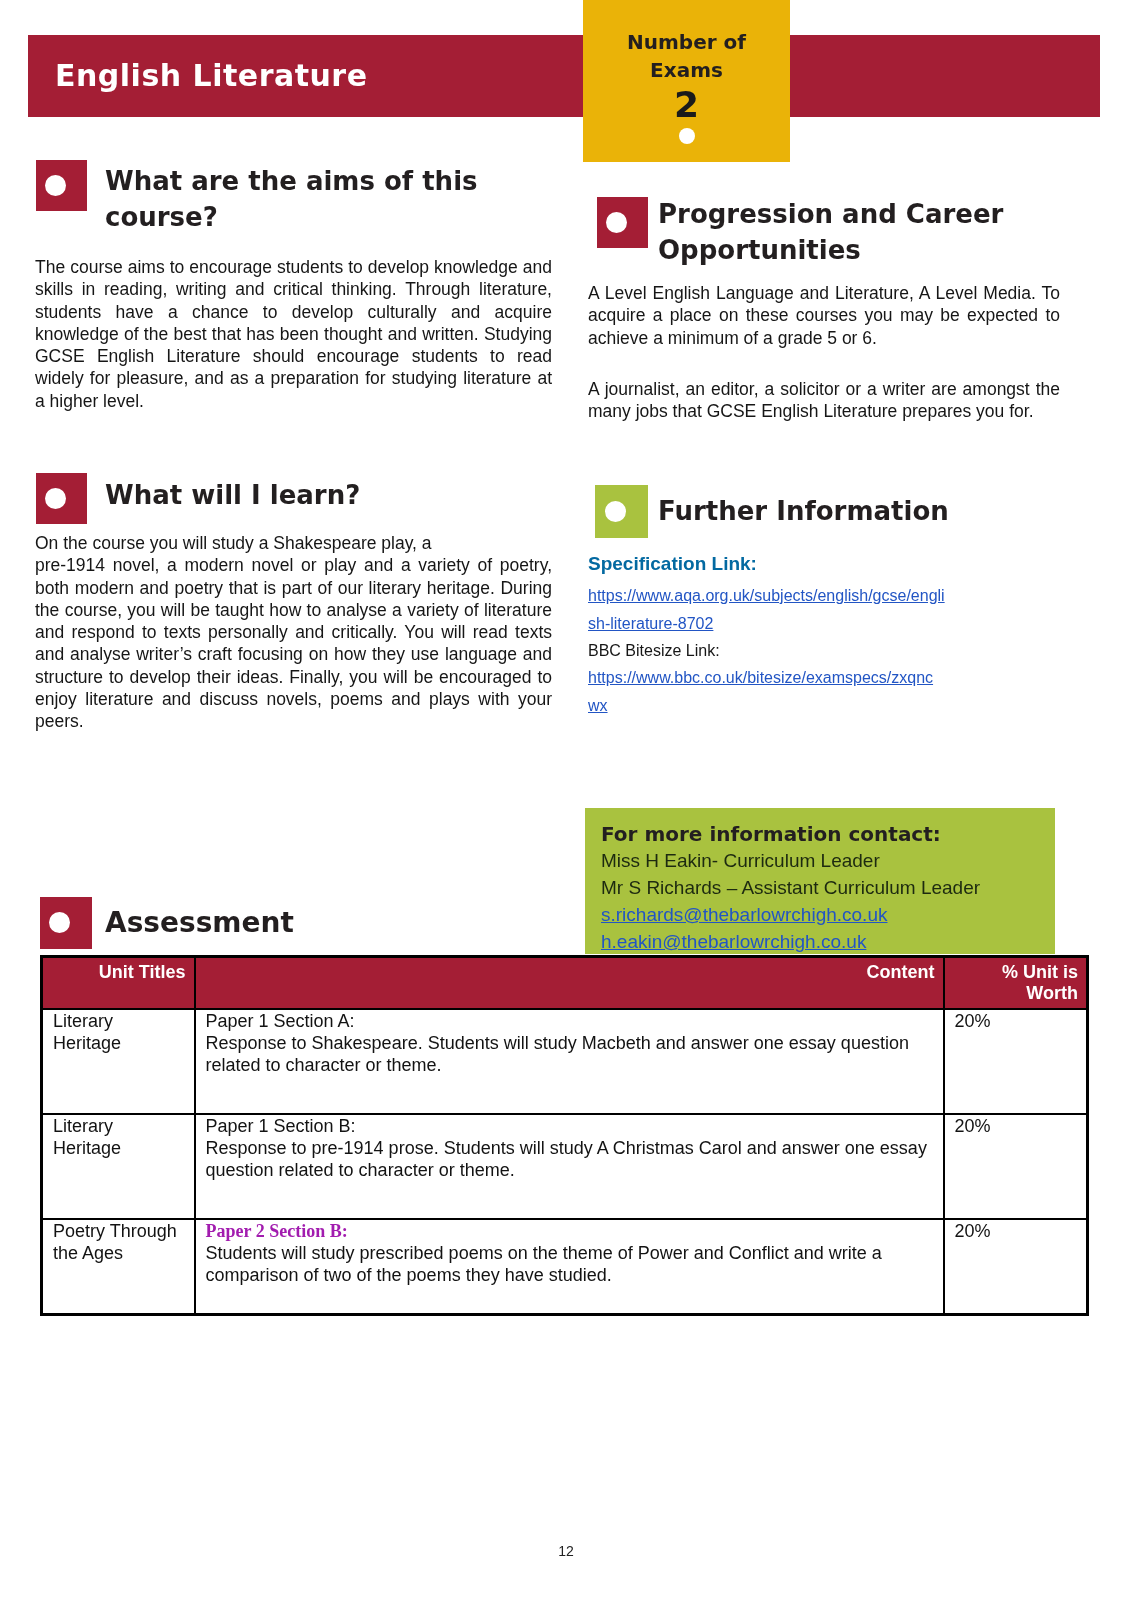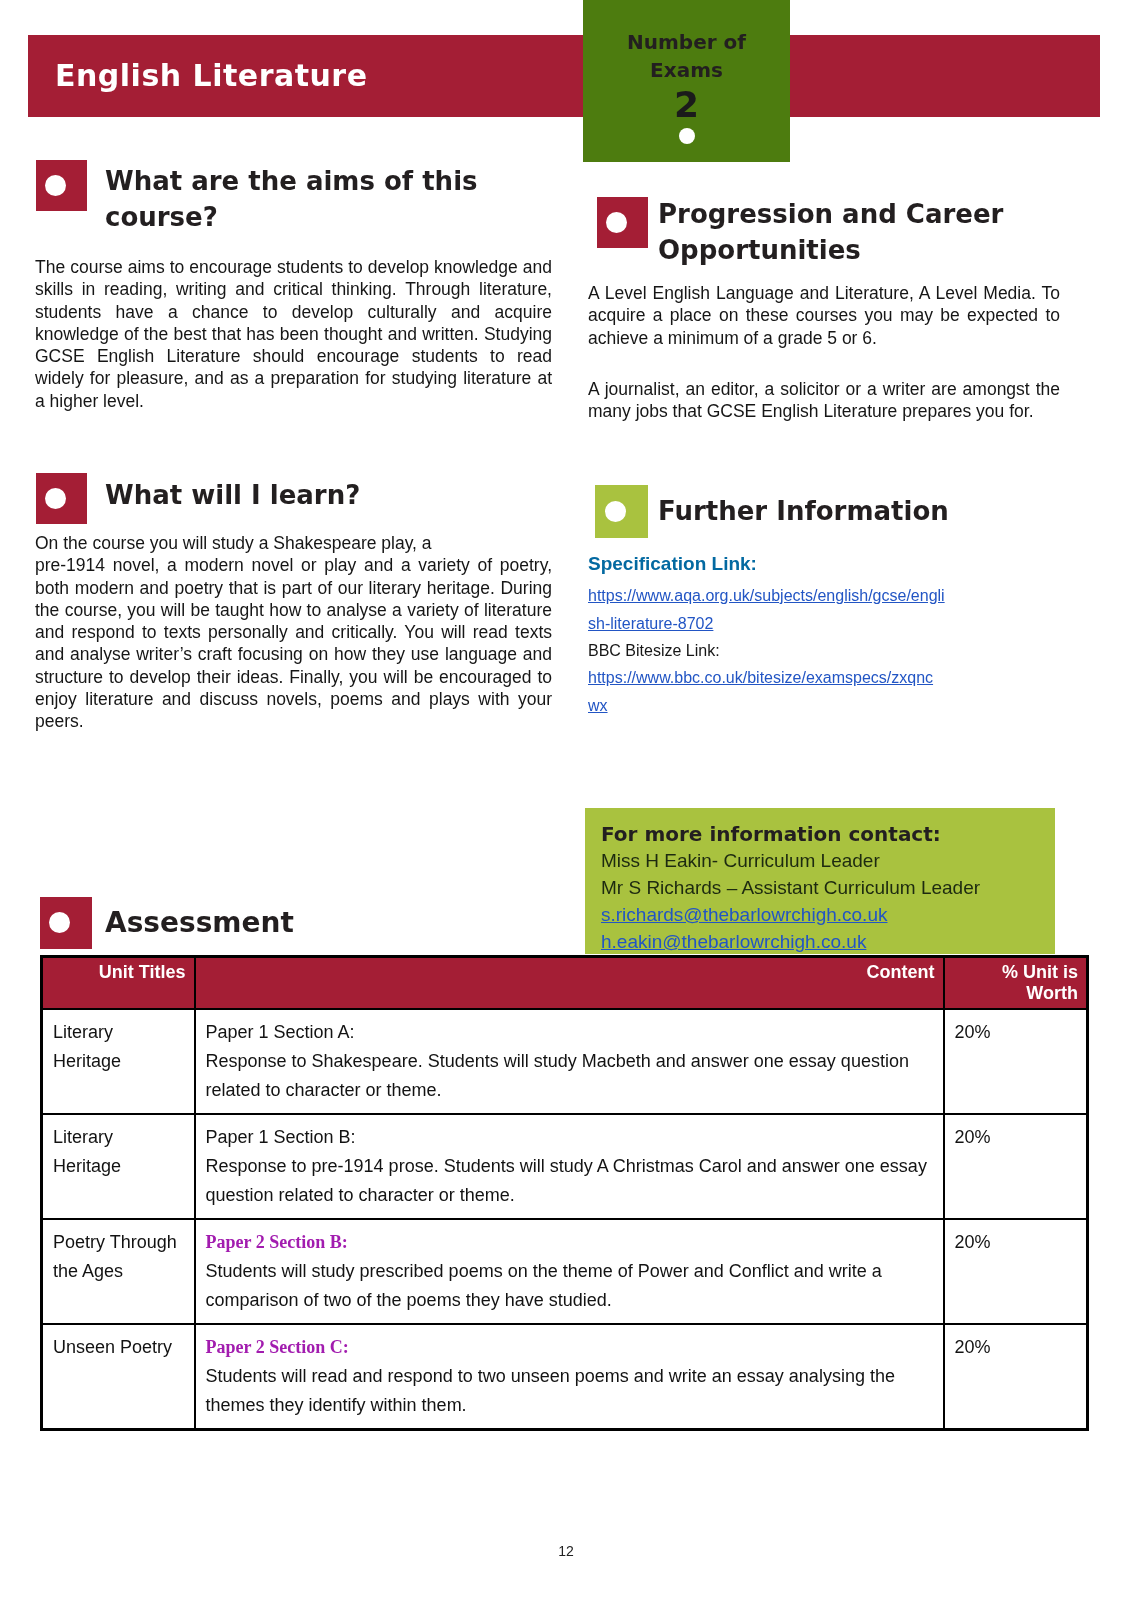--- a/index.html
+++ b/index.html
@@ -9,21 +9,21 @@
   }
   .hfont { font-family:"DejaVu Sans", sans-serif; font-weight:bold; color:#231f20; }
 
   
   .banner { position:absolute; left:28px; top:35px; width:1072px; height:82px; background:#A41E35; z-index:1; }
   .banner-title { position:absolute; left:27px; top:23px; color:#ffffff; font-size:30px; letter-spacing:0.5px; font-family:"DejaVu Sans", sans-serif; font-weight:bold; }
 
   
   .stat-box { position:absolute; top:0; height:162px; z-index:2; box-sizing:border-box;
     display:flex; flex-direction:column; align-items:center; padding-top:28px; text-align:center; }
-  .stat-exams { left:583px; width:207px; background:#4d7c0f; }
+  .stat-exams { left:583px; width:207px; background:#eab308; }
   .stat-assess { left:850px; width:207px; background:#97CDE8; }
   .stat-label { font-size:20px; line-height:1.4; width:170px; }
   .stat-value { font-size:36px; line-height:1.1; margin-top:1px; font-family:"DejaVu Sans", sans-serif; font-weight:bold; color:#1b1b1b; }
   .stat-dot { width:16px; height:16px; border-radius:50%; background:#ffffff; margin-top:3px; }
 
   
   .icon-square { position:absolute; width:51px; height:51px; background:#A41E35; }
   .icon-square.green { background:#A9C23F; }
   .icon-dot { position:absolute; left:9px; top:15px; width:21px; height:21px; border-radius:50%; background:#ffffff; }
 
@@ -41,21 +41,21 @@
     box-sizing:border-box; padding:13px 16px; }
   .contact-heading { font-size:20px; line-height:26px; }
   .contact-line { font-size:19px; line-height:27px; color:#1d2a10; }
 
   
   .atable { position:absolute; left:40px; top:955px; width:1046px; border-collapse:collapse; table-layout:fixed; }
   .atable th, .atable td { border:2px solid #000000; vertical-align:top; box-sizing:border-box; }
   .atable { border:3px solid #000000; }
   .atable th { background:#A41E35; color:#ffffff; font-size:18px; font-weight:bold; text-align:right;
     padding:4px 8px; height:33px; }
-  .atable td { font-size:18px; line-height:29px; padding:8px 10px; color:#131313; }
+  .atable td { font-size:18px; line-height:22px; padding:0 10px; color:#131313; }
   .cell-title { display:block; }
   .cell-title.bold { font-family:Liberation Serif, serif; font-weight:bold; color:#a21caf; }
   .row-h1 { height:105px; } .row-h2 { height:105px; } .row-h3 { height:105px; }
   .row-h4 { height:95px; }  .row-h5 { height:104px; }
 
   .page-number { position:absolute; left:0; top:1543px; width:100%; text-align:center; font-size:14px; color:#222; }
 </style>
 </head>
 <body>
 
@@ -152,26 +152,18 @@
         <td>20%</td>
       </tr>
       <tr class="row-h4">
         <td>Poetry Through the Ages</td>
         <td>
           <span class="cell-title bold">Paper 2 Section B:</span>
           <span>Students will study prescribed poems on the theme of Power and Conflict and write a comparison of two of the poems they have studied.</span>
         </td>
         <td>20%</td>
       </tr>
-      <tr class="row-h5">
-        <td>Unseen Poetry</td>
-        <td>
-          <span class="cell-title bold">Paper 2 Section C:</span>
-          <span>Students will read and respond to two unseen poems and write an essay analysing the themes they identify within them.</span>
-        </td>
-        <td>20%</td>
-      </tr>
     </tbody>
   </table>
 
   <div class="page-number">12</div>
 
 </div>
 
 </body></html>

